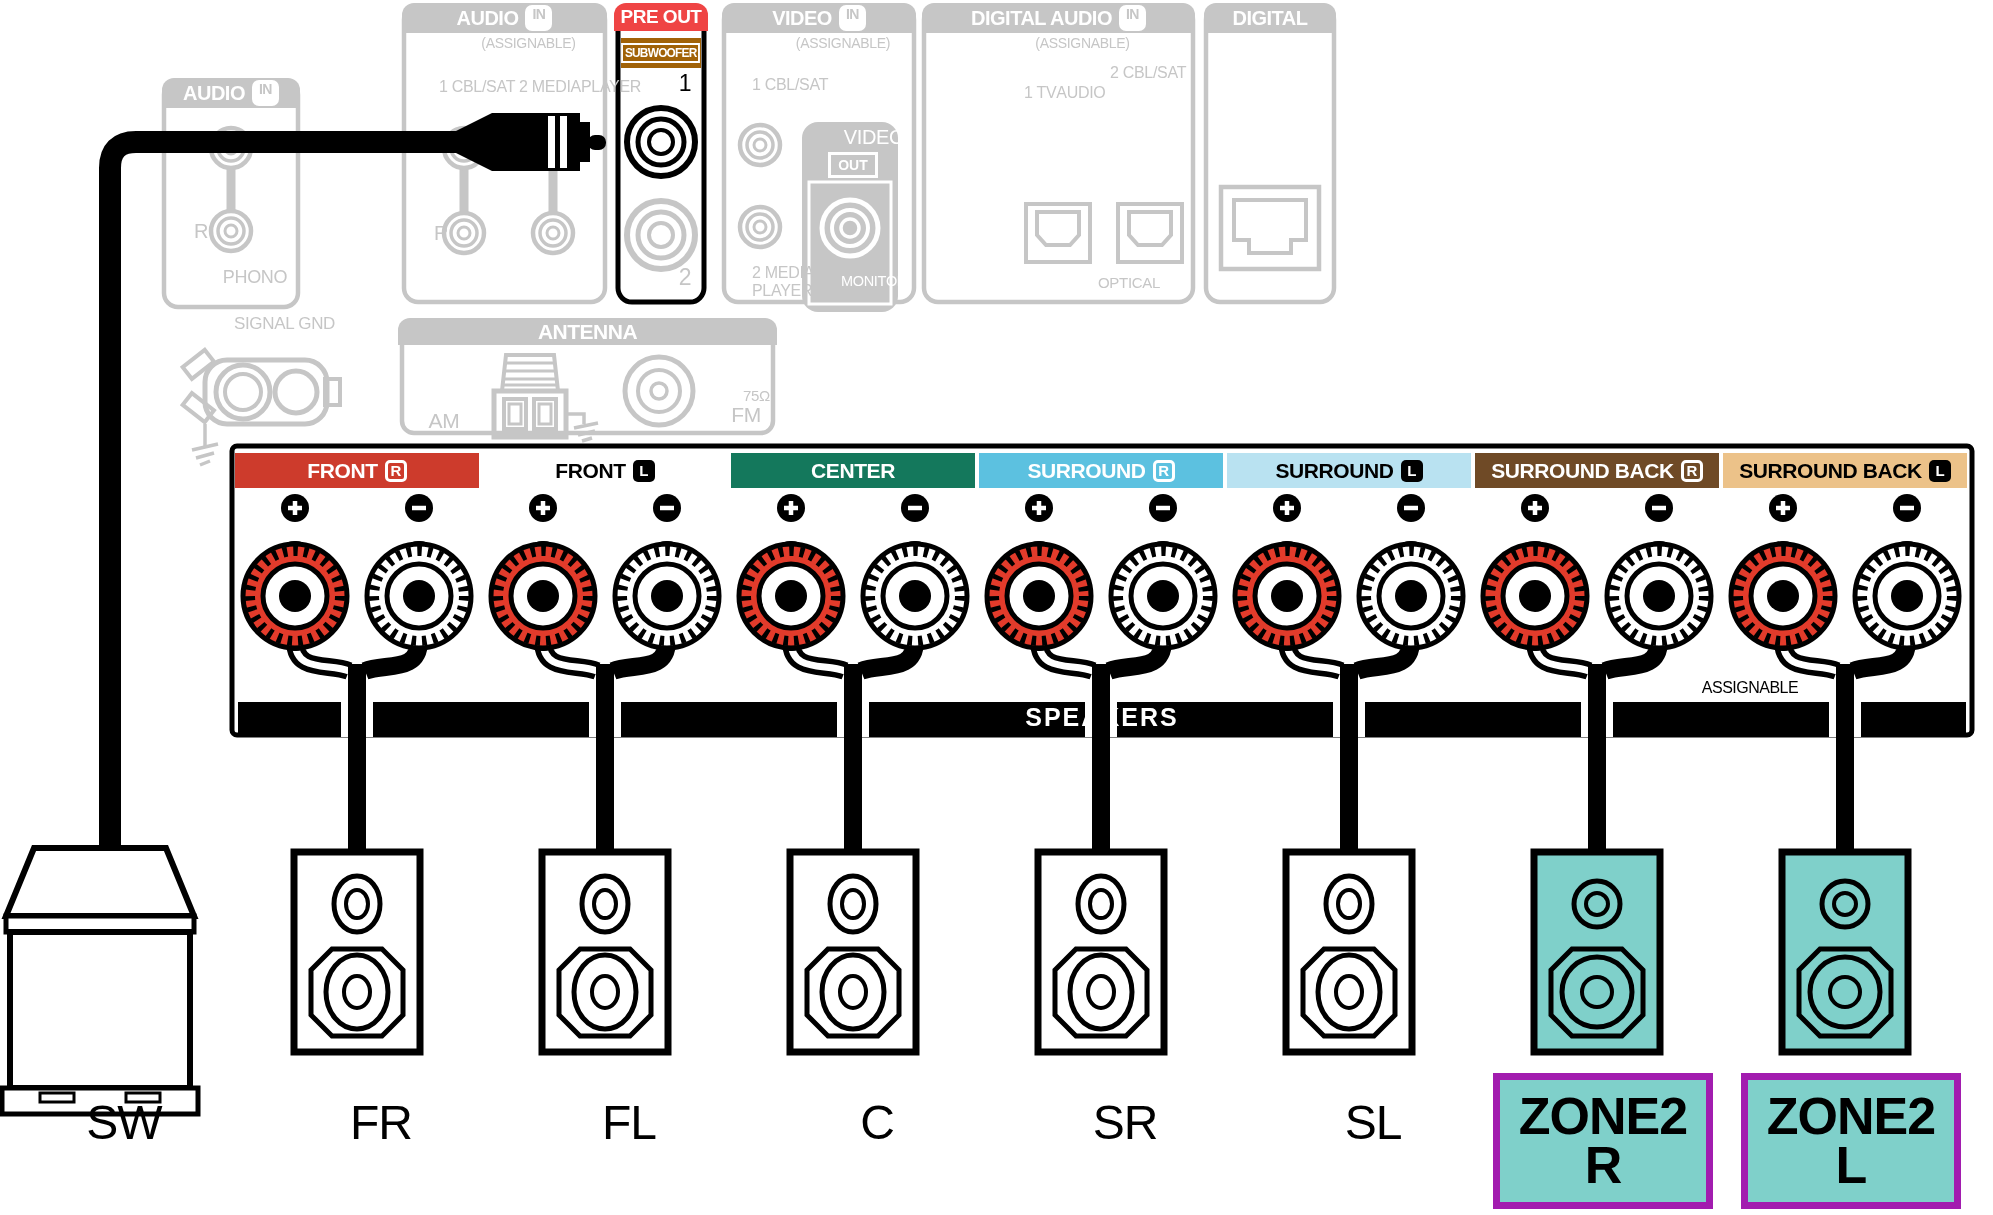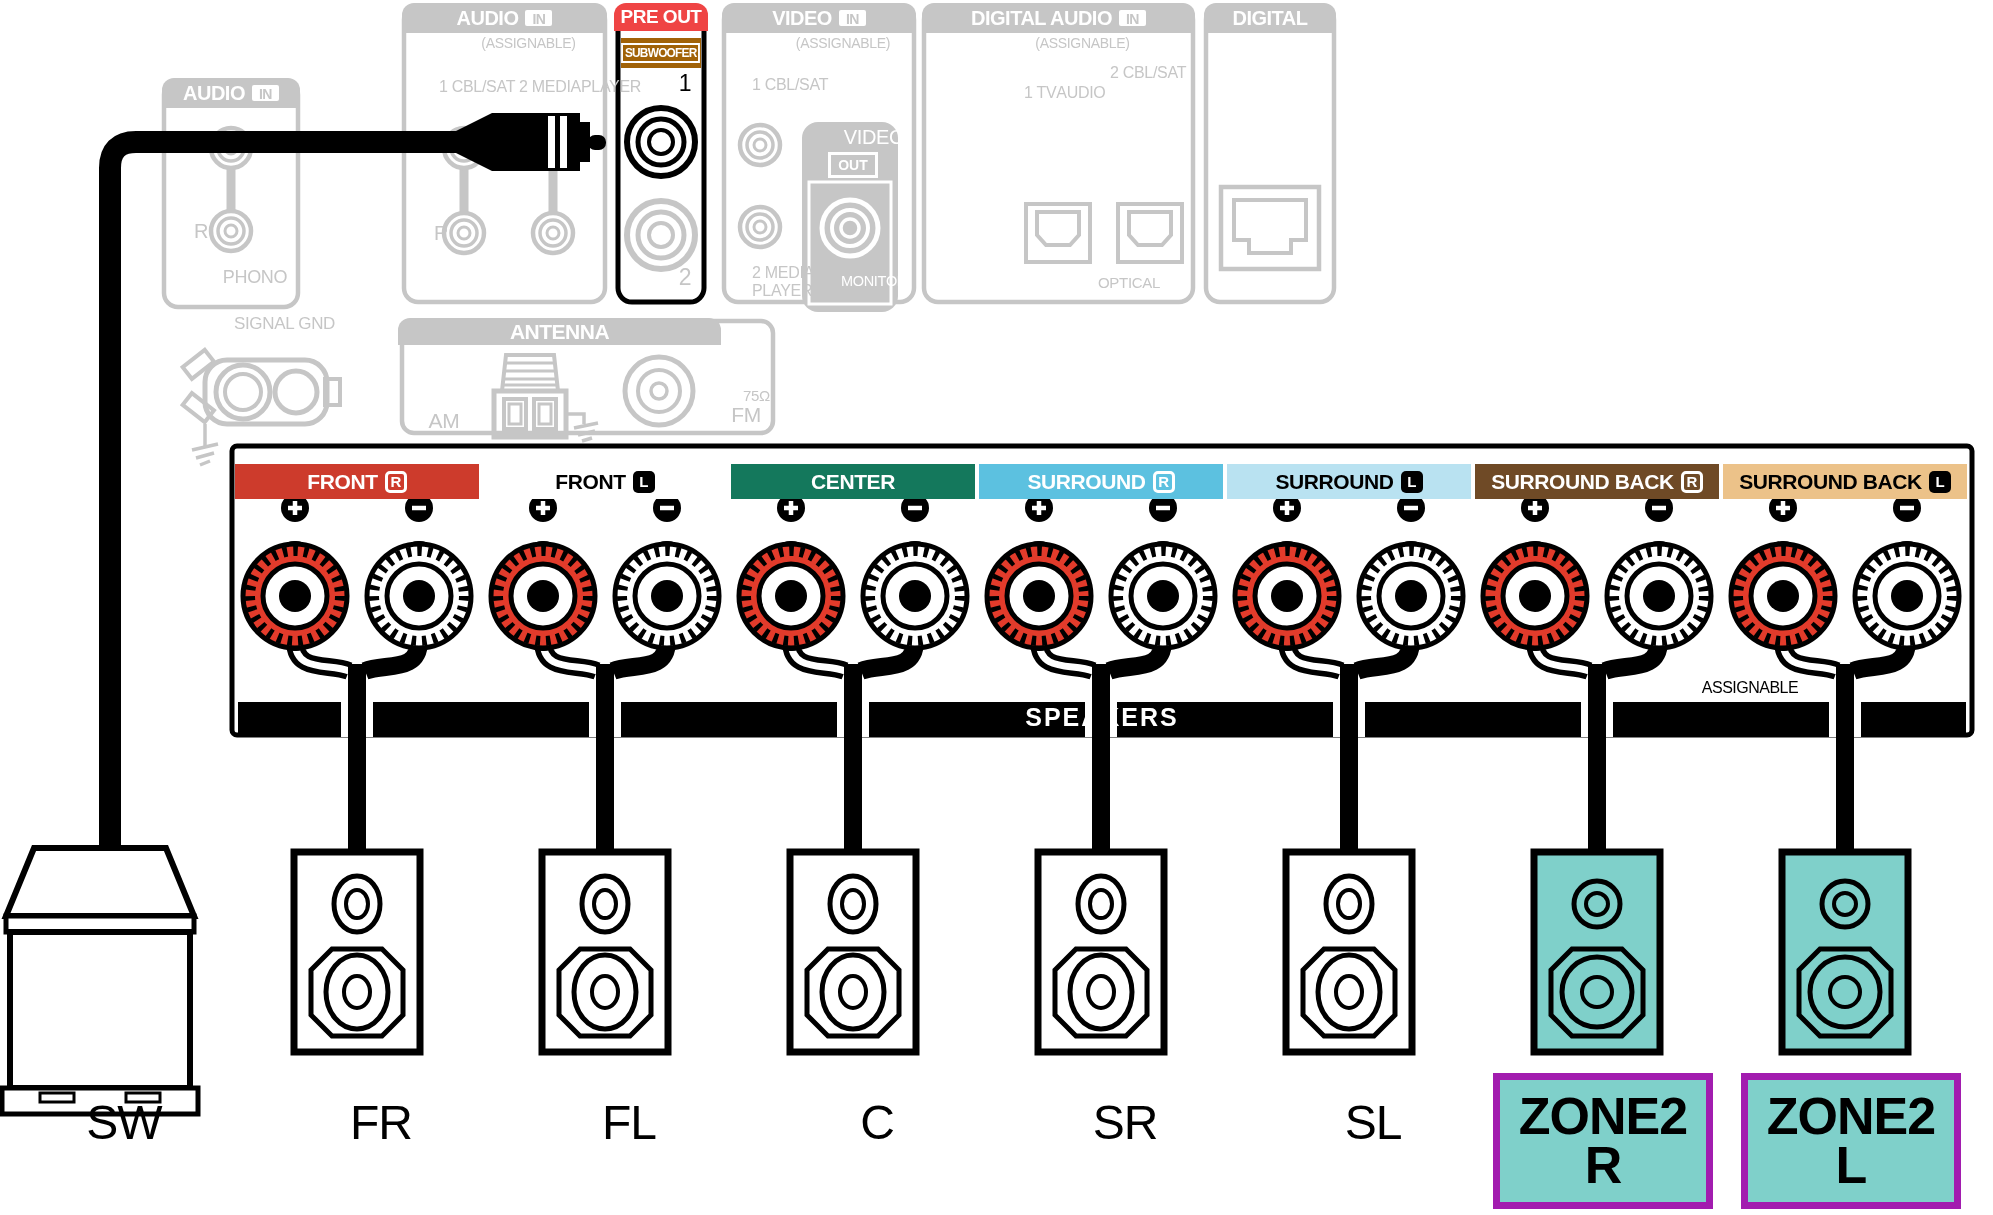--- a/index.html
+++ b/index.html
@@ -24,32 +24,32 @@
   .left{justify-content:flex-start;} .right{justify-content:flex-end;margin-top:44px;}
   .col{flex-direction:column;align-items:flex-start;justify-content:flex-start;}
   .colr{align-items:flex-end;justify-content:flex-start;}
 
   
   .band{position:absolute;display:flex;align-items:center;justify-content:center;
         background:var(--line-gray);color:#fff;font-weight:bold;font-size:20px;
         border-radius:12px 12px 0 0;letter-spacing:-0.5px;}
   .band.black{background:#ef4444;}
   .inbadge{display:inline-block;background:#fff;color:var(--line-gray);font-size:14px;
-           font-weight:bold;line-height:18px;height:16px;padding:0 7px;margin-left:7px;border-radius:2px;}
+           font-weight:bold;line-height:18px;height:26px;padding:0 7px;margin-left:7px;border-radius:7px;}
 
   .swbox{position:absolute;background:#a16207;display:flex;align-items:center;justify-content:center;}
   .swbox>span{border:2px solid #fff;color:#fff;font-size:12.5px;font-weight:bold;
               padding:1px 2px;letter-spacing:-0.8px;transform:scaleX(0.95);white-space:nowrap;}
 
   .outbadge{position:absolute;display:flex;align-items:center;justify-content:center;
             border:3px solid #fff;color:#fff;font-size:14px;font-weight:bold;}
 
   
   .strip{position:absolute;top:453px;height:35px;display:flex;align-items:center;justify-content:center;
-         gap:7px;font-size:21px;font-weight:bold;letter-spacing:-0.4px;margin-top:11px;}
+         gap:7px;font-size:21px;font-weight:bold;letter-spacing:-0.4px;}
   .badge{display:flex;align-items:center;justify-content:center;width:22px;height:22px;
          border-radius:5px;font-size:15px;font-weight:bold;box-sizing:border-box;}
   .badge[data-badge="outline"]{border:3px solid currentColor;}
   .badge[data-badge="solid"]{background:#000;color:#fff;}
   .badge:empty{display:none;}
 
   .spklbl{font-size:48px;letter-spacing:-1px;}
   .zone2box{position:absolute;border:7px solid #a21caf;display:flex;align-items:center;justify-content:center;box-sizing:border-box;}
   .z2l{display:flex;flex-direction:column;line-height:0.95;font-size:52px;font-weight:bold;color:#000;text-align:center;letter-spacing:-1px;}
 </style>
@@ -295,21 +295,21 @@
 <div class="t" style="left:922px;top:35px;width:273px;height:16px;font-size:14px">(ASSIGNABLE)</div>
 <div class="t colr" style="left:1000px;top:64px;width:72px;height:38px;font-size:16px;line-height:18px">
   <span>1  TV</span>
   <span>AUDIO</span>
 </div>
 <div class="t left" style="left:1086px;top:64px;width:108px;height:18px;font-size:16px">2 CBL/SAT</div>
 <div class="t" style="left:1040px;top:272px;width:130px;height:20px;font-size:15px">OPTICAL</div>
 
 <div class="band" style="left:1204px;top:3px;width:132px;height:30px">DIGITAL</div>
 
-<div class="band" style="left:398px;top:318px;width:323px;height:27px;font-size:21px">ANTENNA</div>
+<div class="band" style="left:398px;top:318px;width:379px;height:27px;font-size:21px">ANTENNA</div>
 <div class="t" style="left:396px;top:408px;width:48px;height:26px;font-size:21px">AM</div>
 <div class="t right" style="left:694px;top:342px;width:52px;height:18px;font-size:15px">75Ω</div>
 <div class="t" style="left:698px;top:402px;width:48px;height:26px;font-size:21px">FM</div>
 
 <div class="strip" style="left: 235px; width: 244px; background-color: rgb(205, 59, 44); color: rgb(255, 255, 255);">
   <span>FRONT</span>
   <span class="badge" data-badge="outline">R</span>
 </div>
 <div class="strip" style="left: 483px; width: 244px; background-color: rgb(255, 255, 255); color: rgb(0, 0, 0);">
   <span>FRONT</span>

